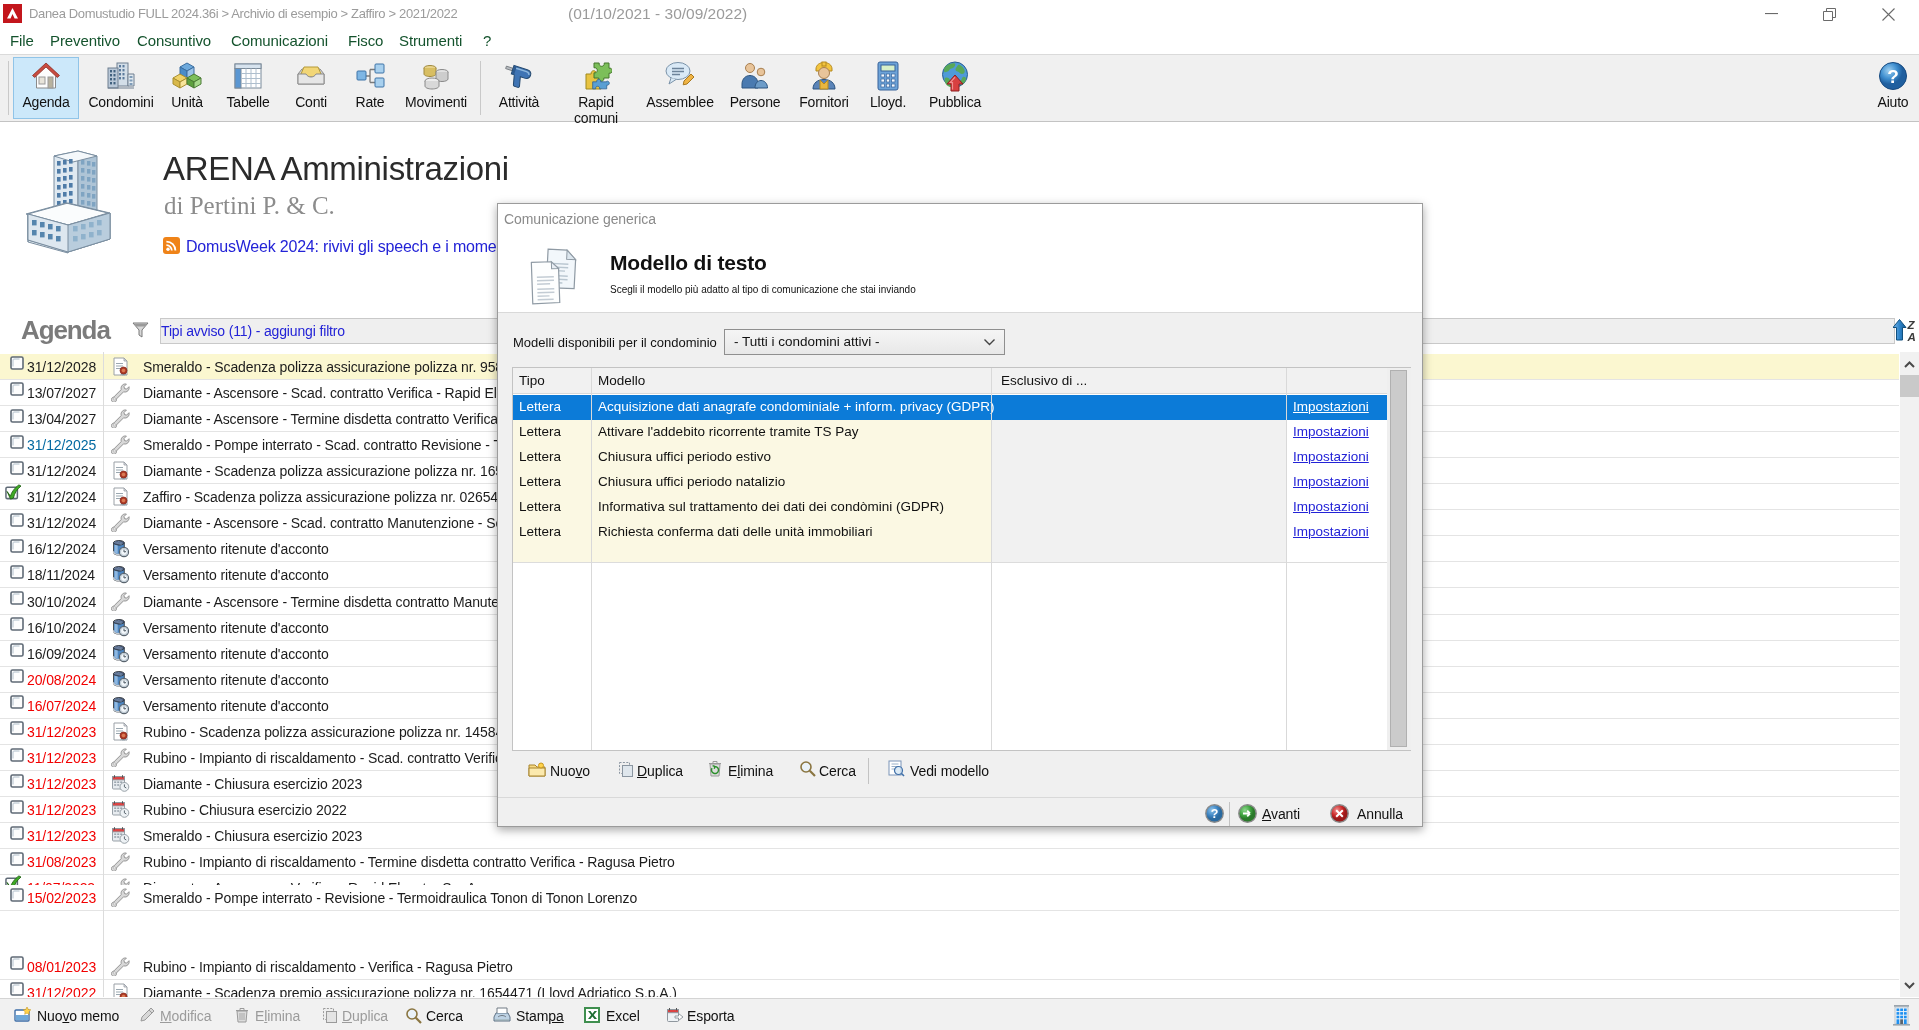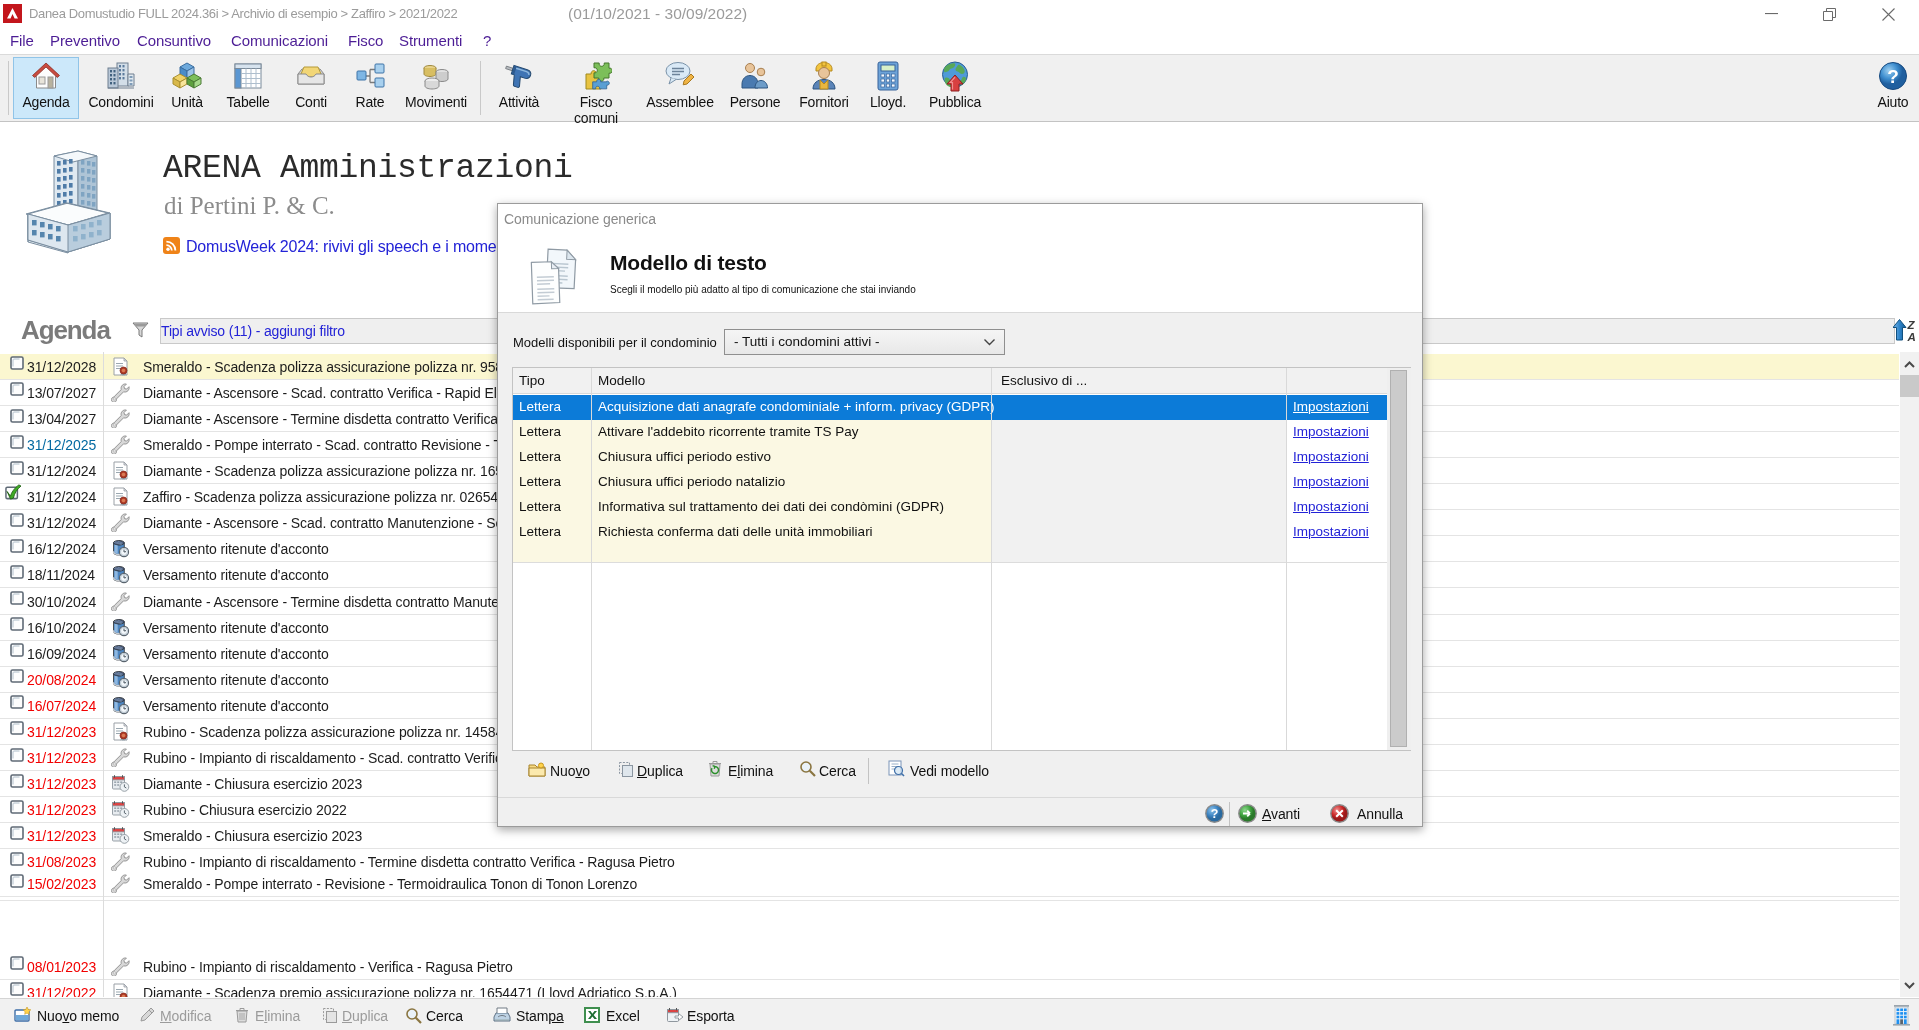--- a/index.html
+++ b/index.html
@@ -3,31 +3,31 @@
 *{margin:0;padding:0;box-sizing:border-box}
 html,body{width:1919px;height:1030px;overflow:hidden;background:#fff;
  font-family:"Liberation Sans",sans-serif;-webkit-font-smoothing:antialiased}
 .abs{position:absolute}
 
 #titlebar{position:absolute;left:0;top:0;width:1919px;height:28px;background:#fff}
 #tb1{position:absolute;left:29px;top:6px;font-size:13px;letter-spacing:-.35px;color:#9b9b9b}
 #tb2{position:absolute;left:568px;top:5px;font-size:15.5px;color:#9b9b9b}
 
 #menubar{position:absolute;left:0;top:28px;width:1919px;height:26px;background:#fff}
-.mi{position:absolute;top:4px;font-size:15px;color:#4c1d95;letter-spacing:-.1px}
+.mi{position:absolute;top:4px;font-size:15px;color:#14532d;letter-spacing:-.1px}
 
 #toolbar{position:absolute;left:0;top:54px;width:1919px;height:68px;background:#f0f0f0;
  border-top:1px solid #dadada;border-bottom:1px solid #c3c3c3}
 .tbtn{position:absolute;top:2px;height:62px;text-align:center}
 .tbtn .ic{display:block;margin:3px auto 0;width:32px;height:32px}
 .tbtn .lb{display:block;font-size:14px;letter-spacing:-.2px;color:#111;margin-top:2px}
 #selbtn{position:absolute;left:13px;top:2px;width:66px;height:62px;background:#cce8fa;border:1px solid #90c4e8}
 .tsep{position:absolute;top:6px;width:1px;height:54px;background:#c9c9c9}
 
-#h1{position:absolute;left:163px;top:150px;font-family:Liberation Mono, monospace;font-size:33px;color:#2b2b2b;letter-spacing:-.3px}
+#h1{position:absolute;left:163px;top:150px;font-family:Liberation Sans, sans-serif;font-size:33px;color:#2b2b2b;letter-spacing:-.3px}
 #h2{position:absolute;left:164px;top:192px;font-family:"Liberation Serif",serif;font-size:25px;color:#8c8c8c}
 #rsslink{position:absolute;left:186px;top:238px;font-size:16px;color:#2323d7;letter-spacing:-.2px}
 
 #aghead{position:absolute;left:21px;top:315px;font-size:26px;font-weight:bold;color:#7b7b7b;letter-spacing:-1.1px}
 #filterbar{position:absolute;left:160px;top:318px;width:1735px;height:26px;background:#efefef;border:1px solid #c9c9c9}
 #filterbar span{position:absolute;left:0;top:4px;font-size:14px;color:#2323d7;letter-spacing:-.15px}
 
 #atable{position:absolute;left:0;top:352px;width:1899px;height:645px;overflow:hidden;background:#fff}
 .arow{position:absolute;left:0;width:1899px;height:26.1px;border-bottom:1px solid #e4e4e4;background:#fff}
 .adt{position:absolute;left:27px;top:5px;font-size:14px;letter-spacing:-.1px}
@@ -210,21 +210,21 @@
         </g>
       </svg>
   <span class="lb">Attività</span>
     </div>
  <div class="tbtn" style="left:556px;width:80px">
   <svg class="ic" viewBox="0 0 32 32">
         <path d="M6 14h5.2a2.6 2.6 0 1 1 5 0H21v5.2a2.6 2.6 0 1 0 0 5V29H6z" fill="#e8c341" stroke="#a08a1f" stroke-width="1"></path>
         <path d="M14 3h5.2a2.6 2.6 0 1 0 5 0H29v5.2a2.6 2.6 0 1 1 0 5V18h-5.2a2.6 2.6 0 1 1-5 0H14v-5.2a2.6 2.6 0 1 0 0-5z" fill="#7cbf5a" stroke="#45762d" stroke-width="1"></path>
         <path d="M21 19.2a2.6 2.6 0 1 1 0 5V29h-9.2a2.6 2.6 0 1 0-5 0H3v-9h5.2a2.6 2.6 0 1 1 5 0H21z" fill="#5a9fd4" stroke="#2f5f8f" stroke-width="1" transform="translate(8,0) scale(.78) translate(3,8)"></path>
       </svg>
-  <span class="lb">Fisco comuni</span>
+  <span class="lb">Rapid comuni</span>
     </div>
  <div class="tbtn" style="left:646px;width:68px">
   <svg class="ic" viewBox="0 0 32 32">
         <ellipse cx="14" cy="11" rx="12" ry="8.5" fill="#d9e9f6" stroke="#7a92a8"></ellipse>
         <path d="M7 18l-2 6 7-4.5" fill="#d9e9f6" stroke="#7a92a8"></path>
         <g stroke="#6c839a" stroke-width="1.4">
           <path d="M8 8.5h12M8 11.5h12M8 14.5h8"></path>
         </g>
         <path d="M20 21l7-7 3 3-7 7-3.8.8z" fill="#f0b445" stroke="#a8781f"></path>
         <path d="M27 14l3 3" stroke="#a8781f"></path>
@@ -777,21 +777,21 @@
           <path d="M2.2 9.5l3.6 5c.6-3.6 4.2-8.8 8.8-11.9l2.2 1.2c-4.4 3.5-6.8 7.6-8 12.6l-3 1.1z" fill="#3faa26" stroke="#1e5f12" stroke-width=".9"></path>
         </svg>
       </span>
       <span class="adt" style="color:#f20000">11/07/2023</span>
       <span class="aic"><svg width="19" height="19" viewBox="0 0 19 19">
           <path d="M3.2 13.6L10.3 6.5C9.8 5.1 10.1 3.4 11.3 2.2c1.1-1.1 2.7-1.5 4.1-1.1L13 3.5l.5 2.1 2.1.5 2.4-2.4c.4 1.4 0 3-1.1 4.1-1.2 1.2-2.9 1.5-4.3 1L5.4 16c.3 1-.1 2.1-.9 2.7-1.1.9-2.7.7-3.6-.4-.9-1.1-.7-2.7.4-3.6.6-.5 1.3-.7 2-.6z" fill="#d8d8d8" stroke="#8a8a8a" stroke-width=".9"></path>
           <circle cx="3.4" cy="15.9" r="1.1" fill="#f2f2f2" stroke="#a0a0a0" stroke-width=".5"></circle>
         </svg></span>
       <span class="atx">Diamante - Ascensore - Verifica - Rapid Elevator S.p.A.</span>
     </div>
-<div class="arow" style="top:519px;">
+<div class="arow" style="top:533px;">
       <span style="position:absolute;left:10px;top:1px;width:20px;height:17px;display:flex;align-items:center">
         <svg width="14" height="14" viewBox="0 0 14 14">
           <rect x="1" y="1" width="12" height="12" rx="1.5" fill="#fdfdfd" stroke="#5f6a76" stroke-width="1.6"></rect>
           <path d="M3 10.5V4.5c0-.8.7-1.5 1.5-1.5h5" stroke="#c8d2da" stroke-width="1.4" fill="none"></path>
         </svg>
       </span>
       <span class="adt" style="color:#f20000">15/02/2023</span>
       <span class="aic"><svg width="19" height="19" viewBox="0 0 19 19">
           <path d="M3.2 13.6L10.3 6.5C9.8 5.1 10.1 3.4 11.3 2.2c1.1-1.1 2.7-1.5 4.1-1.1L13 3.5l.5 2.1 2.1.5 2.4-2.4c.4 1.4 0 3-1.1 4.1-1.2 1.2-2.9 1.5-4.3 1L5.4 16c.3 1-.1 2.1-.9 2.7-1.1.9-2.7.7-3.6-.4-.9-1.1-.7-2.7.4-3.6.6-.5 1.3-.7 2-.6z" fill="#d8d8d8" stroke="#8a8a8a" stroke-width=".9"></path>
           <circle cx="3.4" cy="15.9" r="1.1" fill="#f2f2f2" stroke="#a0a0a0" stroke-width=".5"></circle>

